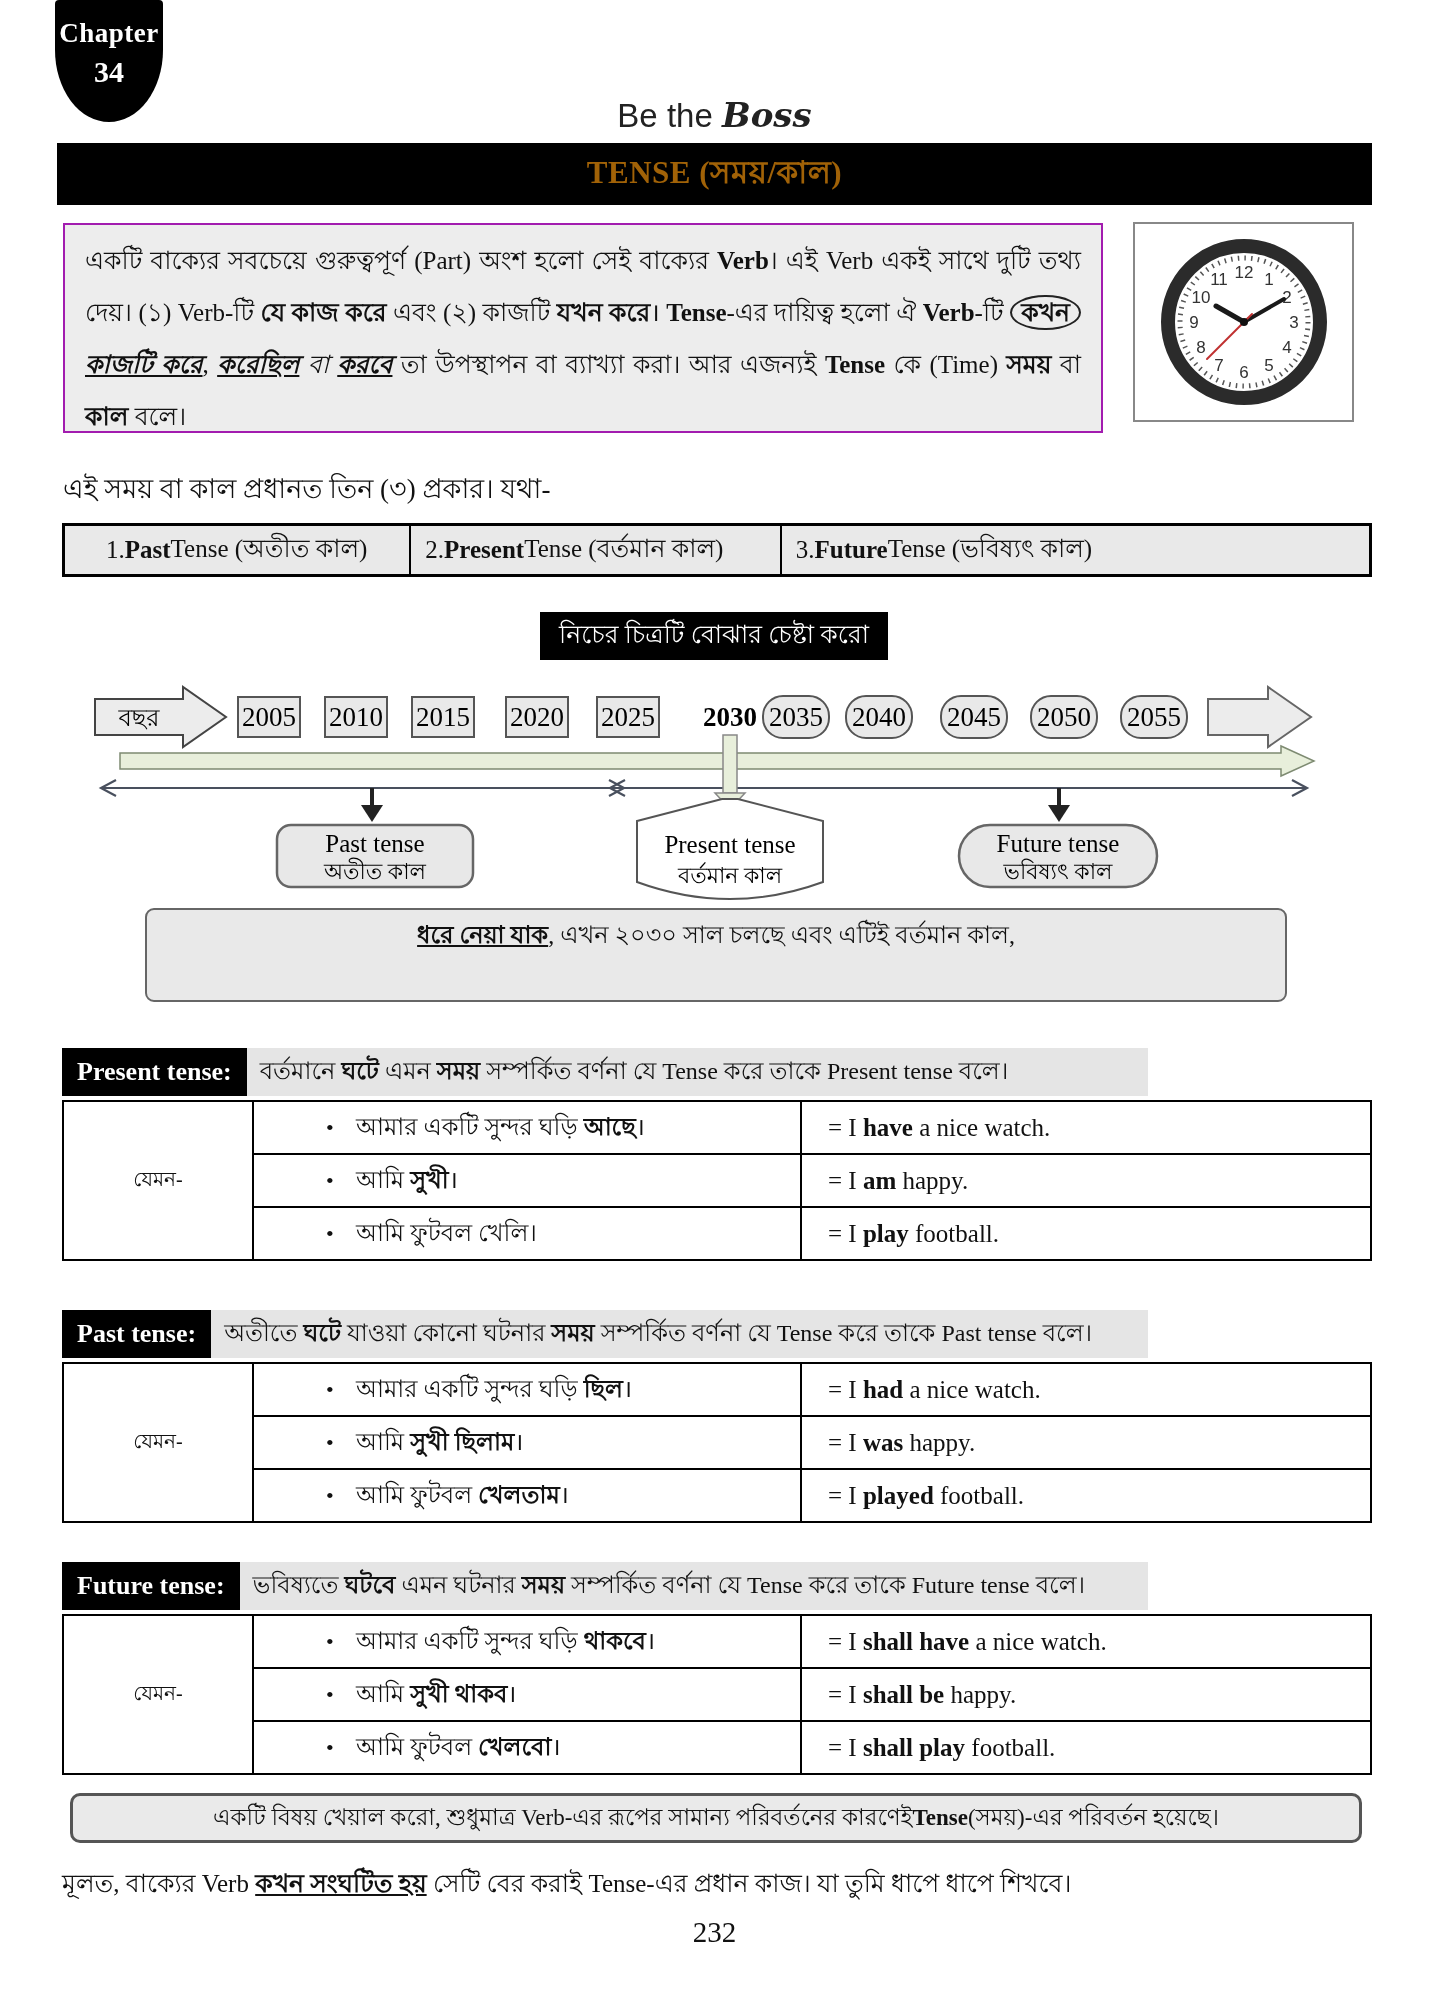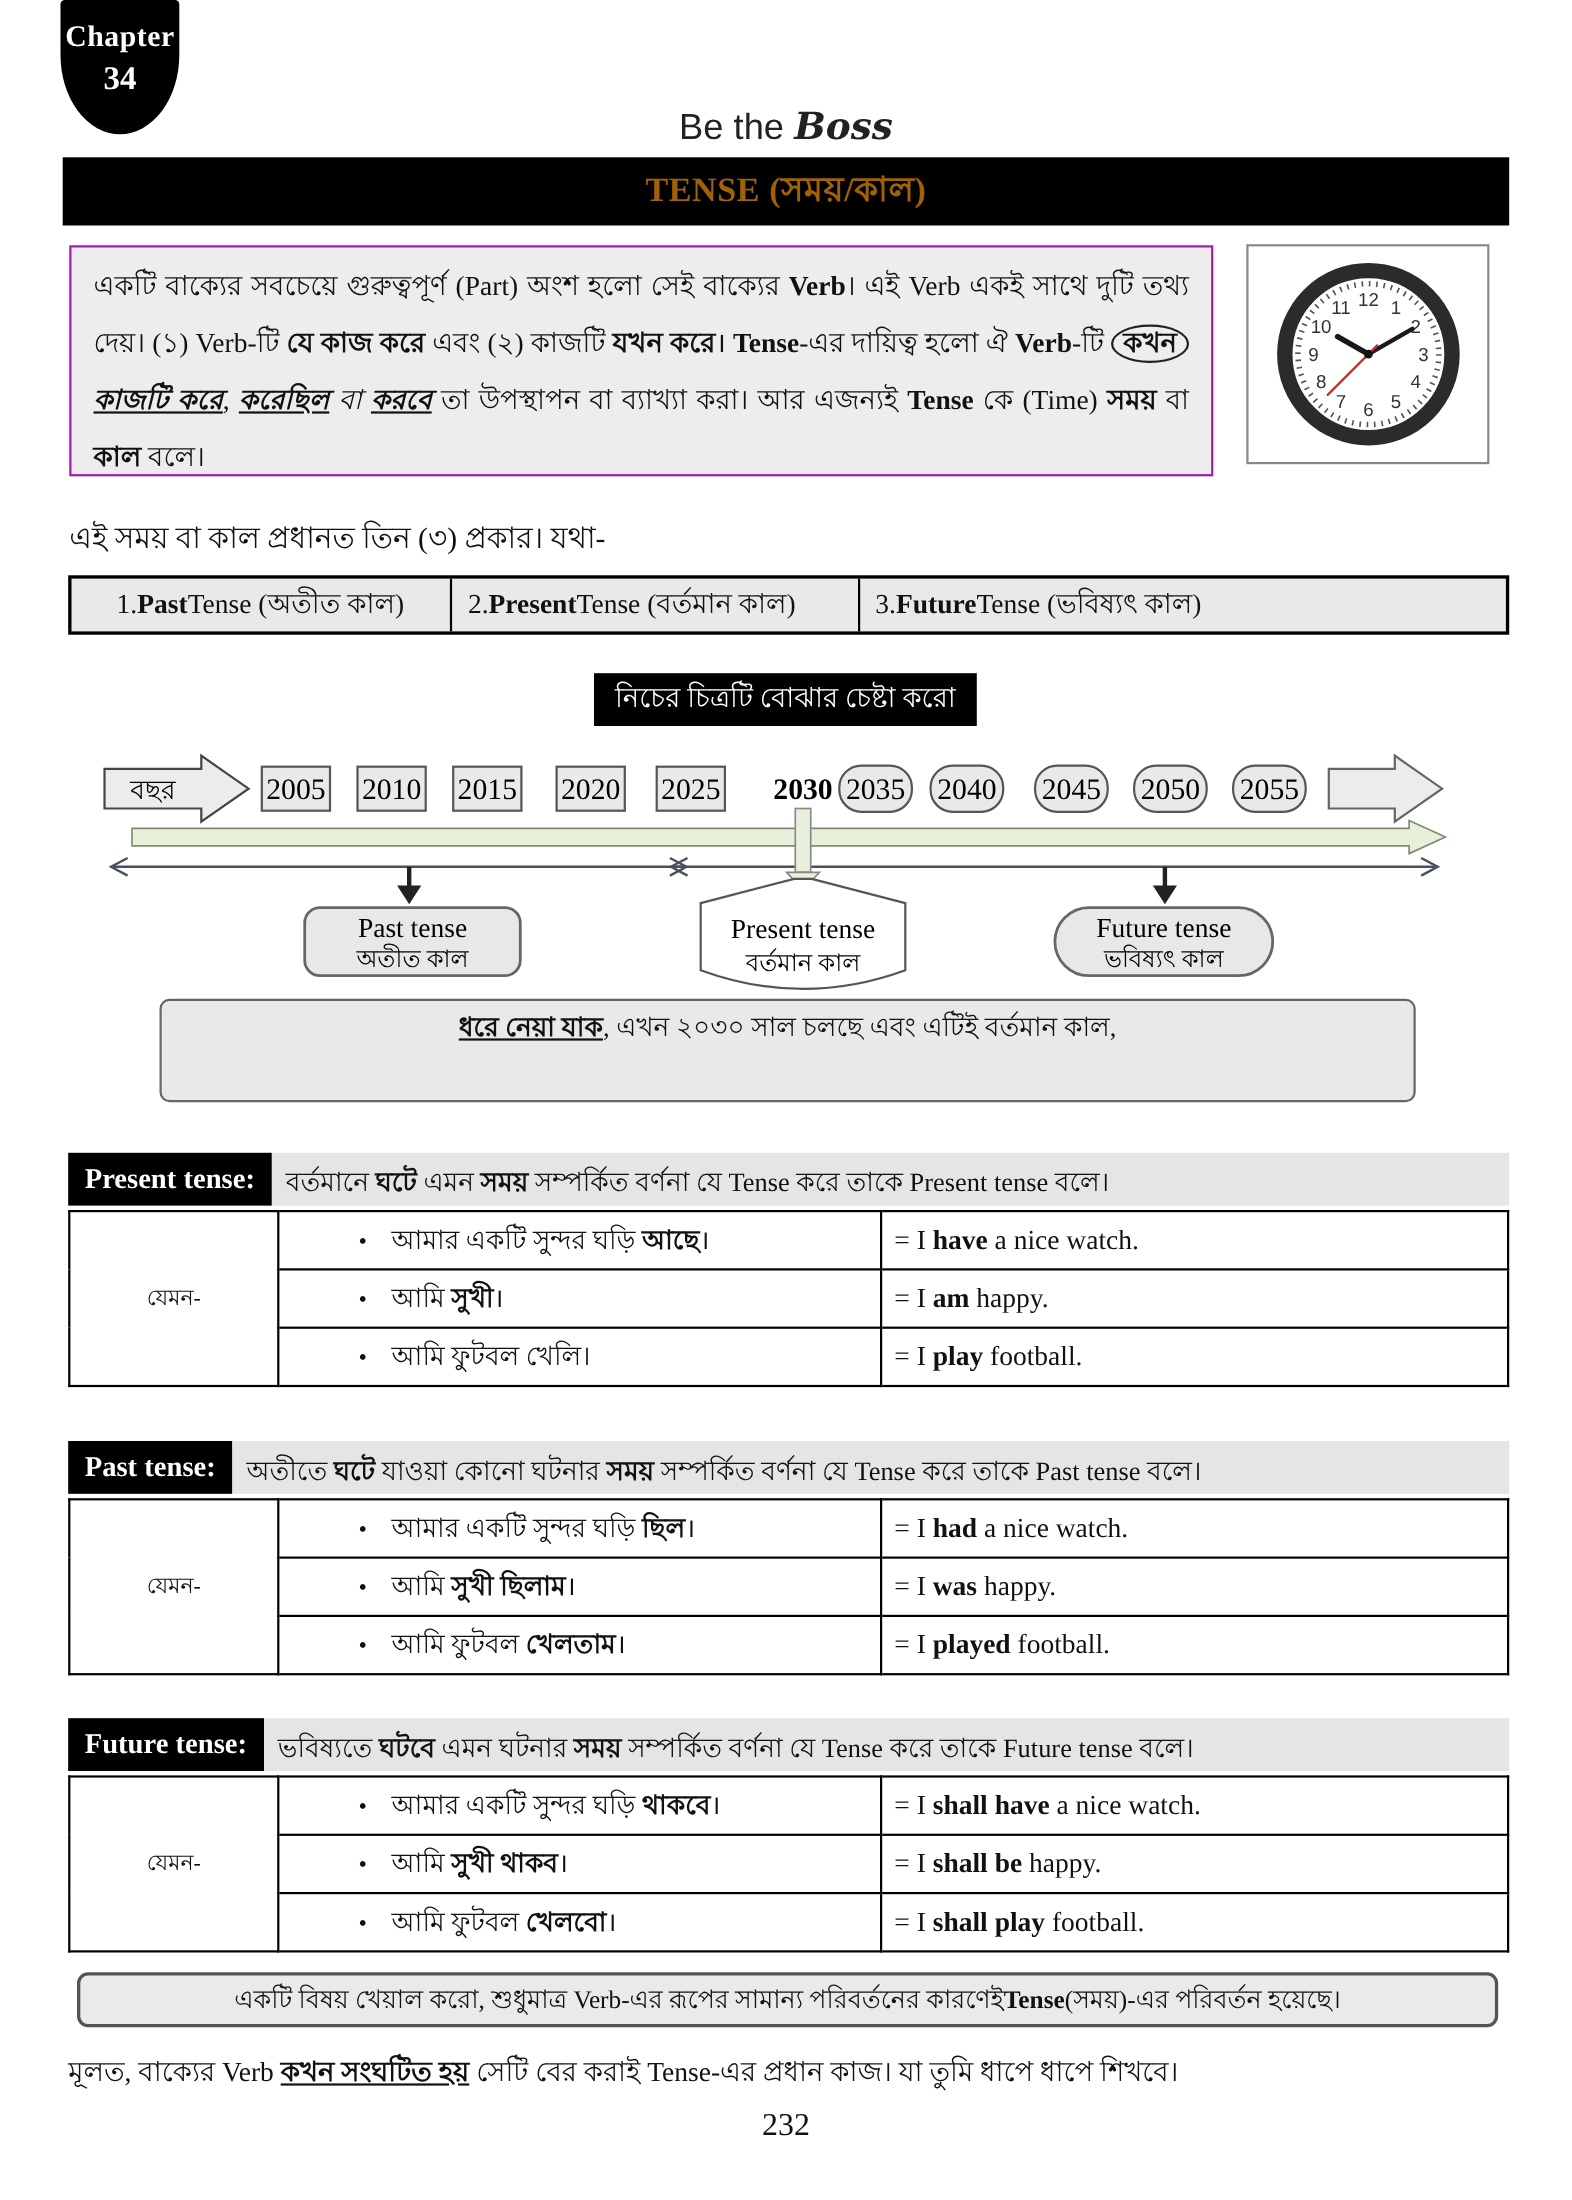--- a/index.html
+++ b/index.html
@@ -38,30 +38,30 @@
   .types-cell:nth-child(1){width:25%;margin-left:27px;}
   .types-cell:nth-child(2){width:29%;}
   .types-cell:nth-child(3){width:46%;border-right:none;}
   
   .diagram-label{position:absolute;left:540px;top:612px;width:348px;height:48px;background:#000;color:#fff;
     display:flex;align-items:center;justify-content:center;font-size:25px;}
   .timeline{position:absolute;left:0;top:685px;}
   .assume-note{position:absolute;left:145px;top:908px;width:1142px;height:94px;background:#e9e9e9;
     border:2px solid #666;border-radius:9px;box-sizing:border-box;text-align:center;font-size:24px;line-height:42px;padding-top:4px;}
   
-  .sec-head{position:absolute;left:62px;width:1310px;height:48px;background:#e5e5e5;display:flex;align-items:flex-end;box-sizing:border-box;}
+  .sec-head{position:absolute;left:62px;width:1086px;height:48px;background:#e5e5e5;display:flex;align-items:center;box-sizing:border-box;}
   .sec-label{background:#000;color:#fff;font-weight:bold;font-size:26px;height:48px;display:flex;align-items:center;
     padding:0 15px;margin-right:13px;flex:none;}
   .sec-desc{font-size:24px;white-space:nowrap;}
   .ex-table{position:absolute;left:62px;width:1310px;border-collapse:collapse;table-layout:fixed;}
   .ex-table td{border:2.5px solid #000;height:53px;font-size:24px;box-sizing:border-box;}
   .ex-table .ex{width:190px;text-align:center;font-size:20px;}
   .ex-table .bn{width:548px;padding-left:72px;}
   .ex-table .bn .bullet{display:inline-block;width:30px;font-size:22px;}
-  .ex-table .en{padding-left:11px;font-size:25px;}
+  .ex-table .en{padding-left:26px;font-size:25px;}
   
   .foot-note{position:absolute;left:70px;top:1793px;width:1292px;height:50px;background:#eaeaea;
     border:3px solid #555;border-radius:10px;box-sizing:border-box;display:flex;align-items:center;justify-content:center;font-size:23px;}
   .conclusion{position:absolute;left:62px;top:1864px;width:1310px;font-size:25px;}
   .page-num{position:absolute;left:0;top:1916px;width:1429px;text-align:center;font-size:29px;}
 </style>
 </head>
 <body>
 
 <div class="page">

